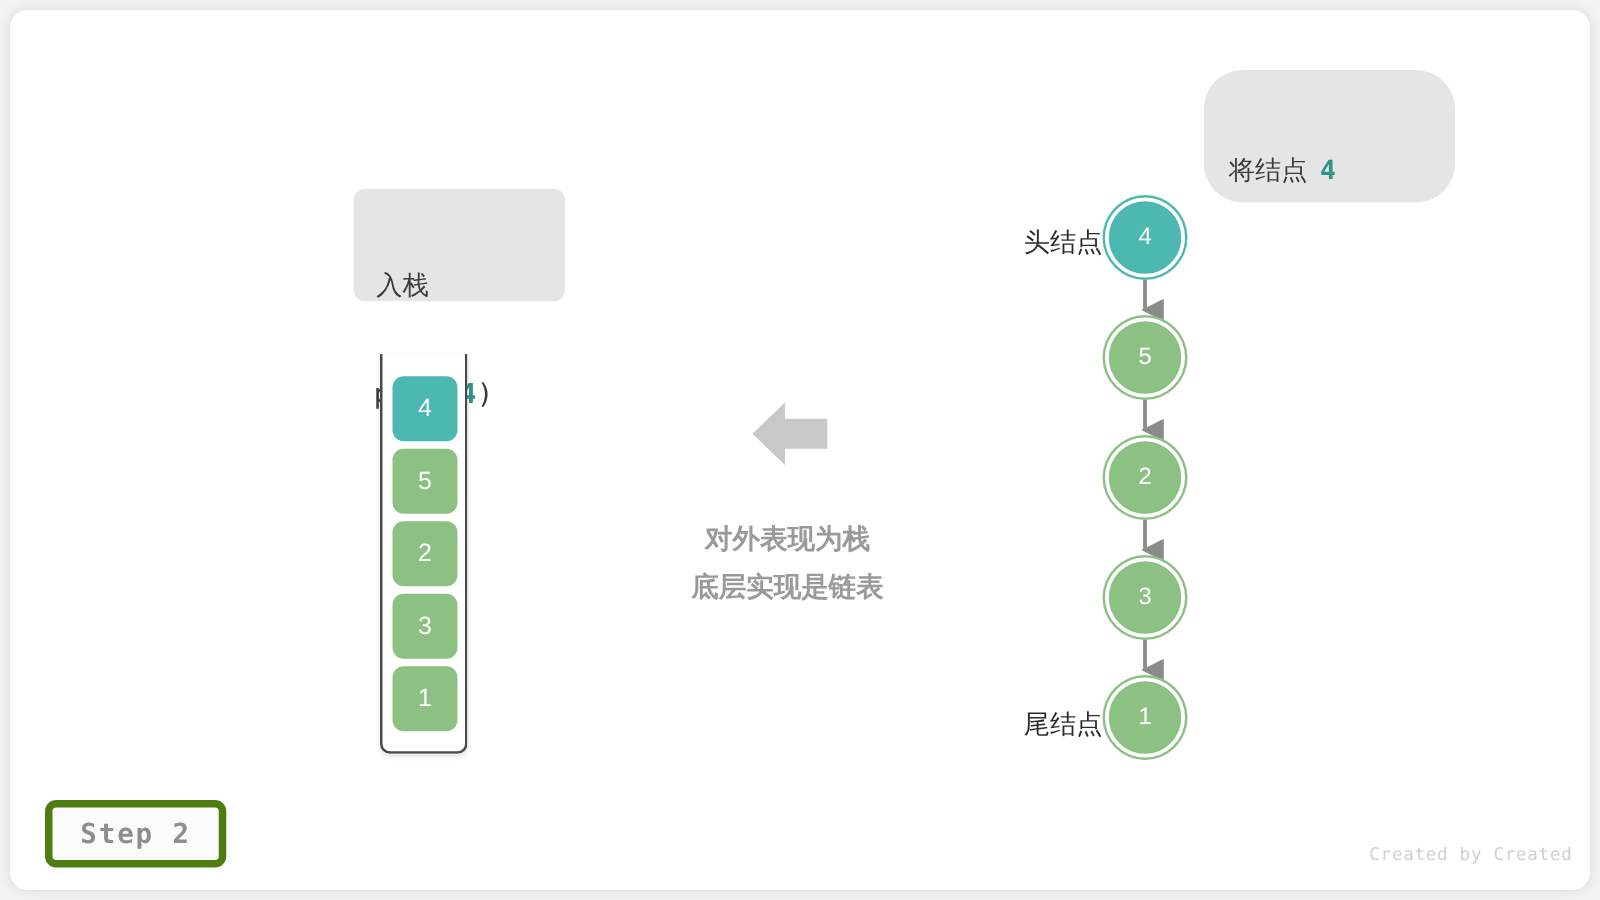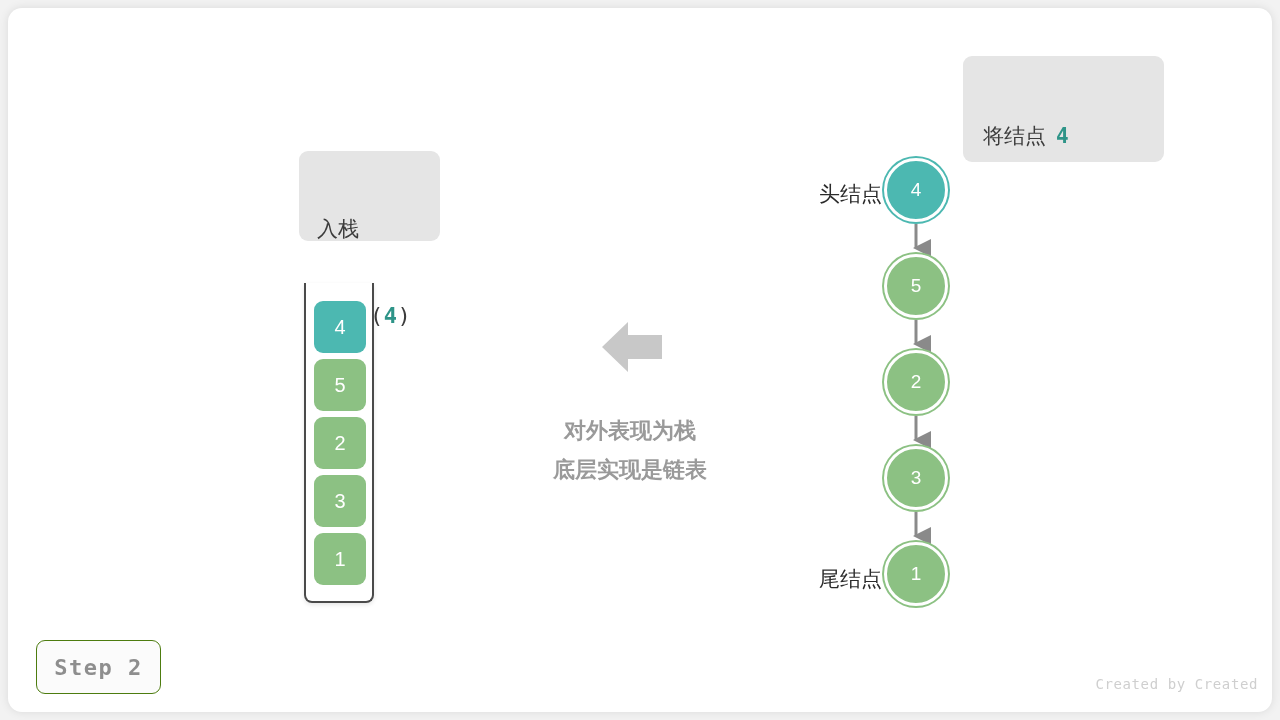--- a/index.html
+++ b/index.html
@@ -52,25 +52,25 @@
     font-size: 22px;
     color: #3c3c3c;
     letter-spacing: 0.5px;
   }
   .chip .accent {
     color: #2e9488;
     font-family: "DejaVu Sans Mono", "Liberation Mono", monospace;
     font-weight: bold;
   }
 
-  #chip-push { left: 299px; top: 151px; width: 141px; height: 90px; padding-left: 16px; }
+  #chip-push { left: 283px; top: 151px; width: 169px; height: 90px; padding-left: 16px; }
   #chip-push .row1 { padding-left: 2px; }
   #chip-push .row2 { margin-top: 4px; }
 
-  #chip-insert { left: 963px; top: 56px; width: 201px; height: 106px; padding: 14px 20px; }
+  #chip-insert { left: 963px; top: 56px; width: 201px; height: 106px; padding: 14px 20px; border-radius: 31px; }
   #chip-insert .row2 { margin-top: 6px; }
 
   
   #stack-wrap {
     position: absolute;
     left: 304px;
     top: 283px;
     width: 70px;
     height: 320px;
     box-sizing: border-box;
@@ -165,24 +165,24 @@
     width: 130px;
   }
   #label-head { left: 752px; top: 180px; }
   #label-tail { left: 752px; top: 565px; }
 
   
   #step-badge {
     position: absolute;
     left: 36px;
     top: 640px;
-    width: 125px;
+    width: 145px;
     height: 54px;
     box-sizing: border-box;
-    border: 1px solid #4d7c0f;
+    border: 6px solid #4d7c0f;
     border-radius: 9px;
     background: #fbfbfb;
     display: flex;
     align-items: center;
     justify-content: center;
     color: #8e8e8e;
     font-family: "DejaVu Sans Mono", "Liberation Mono", monospace;
     font-size: 22px;
     font-weight: bold;
     letter-spacing: 1.5px;

